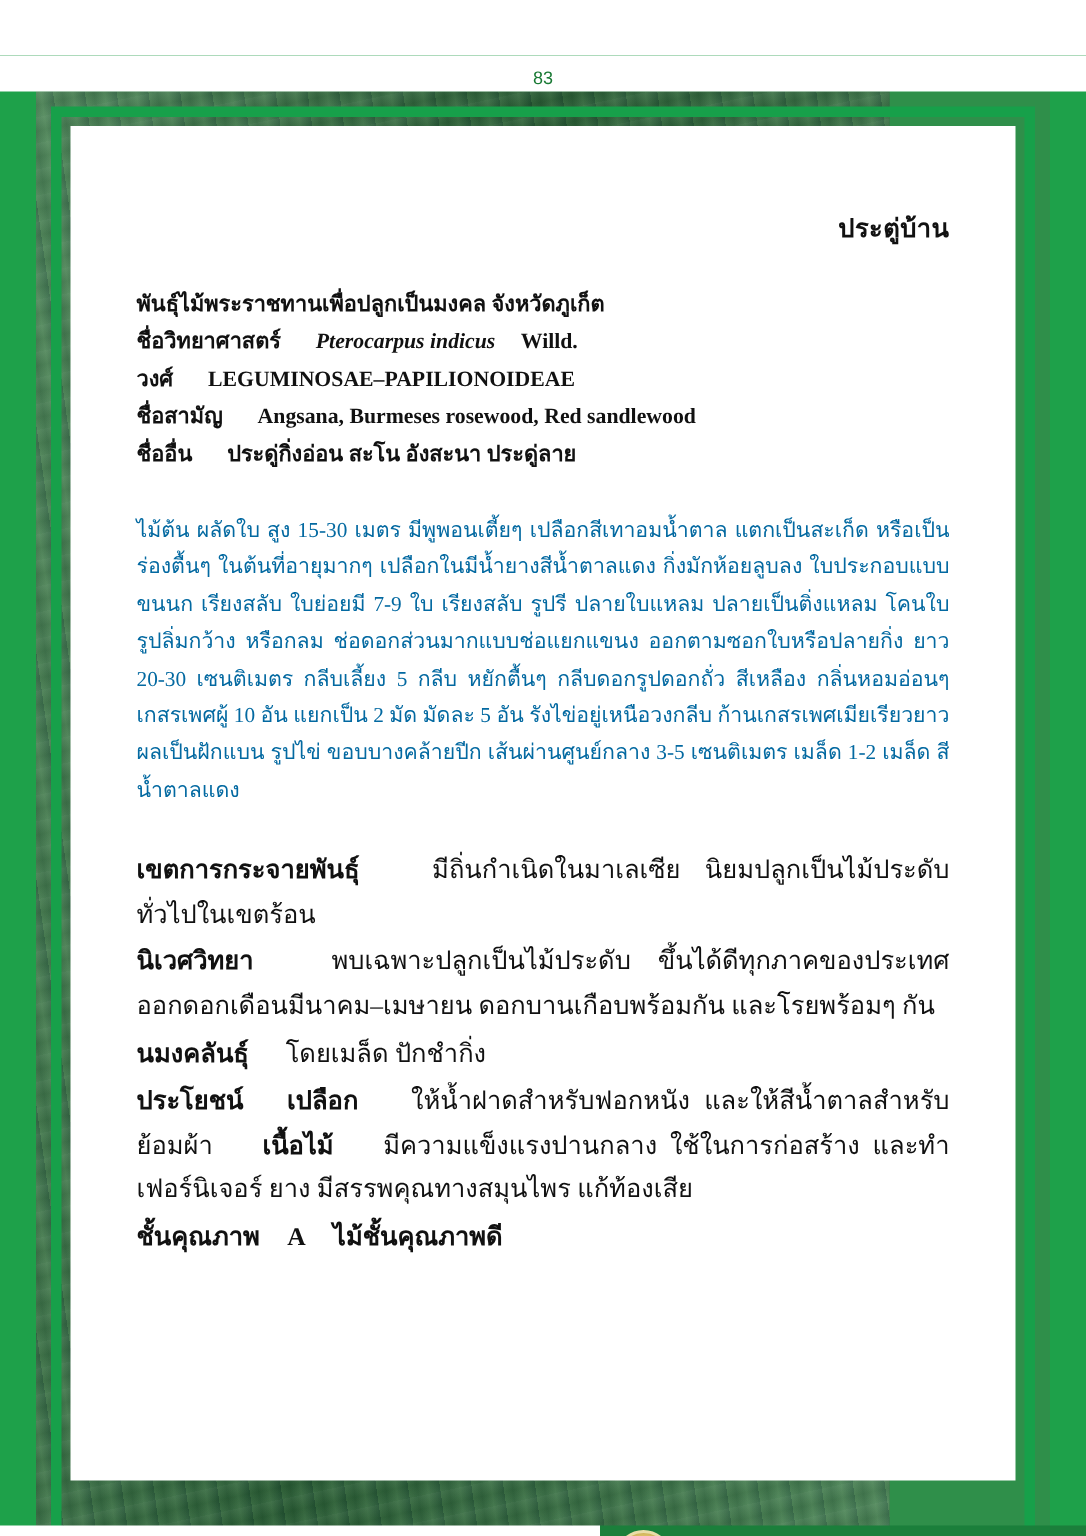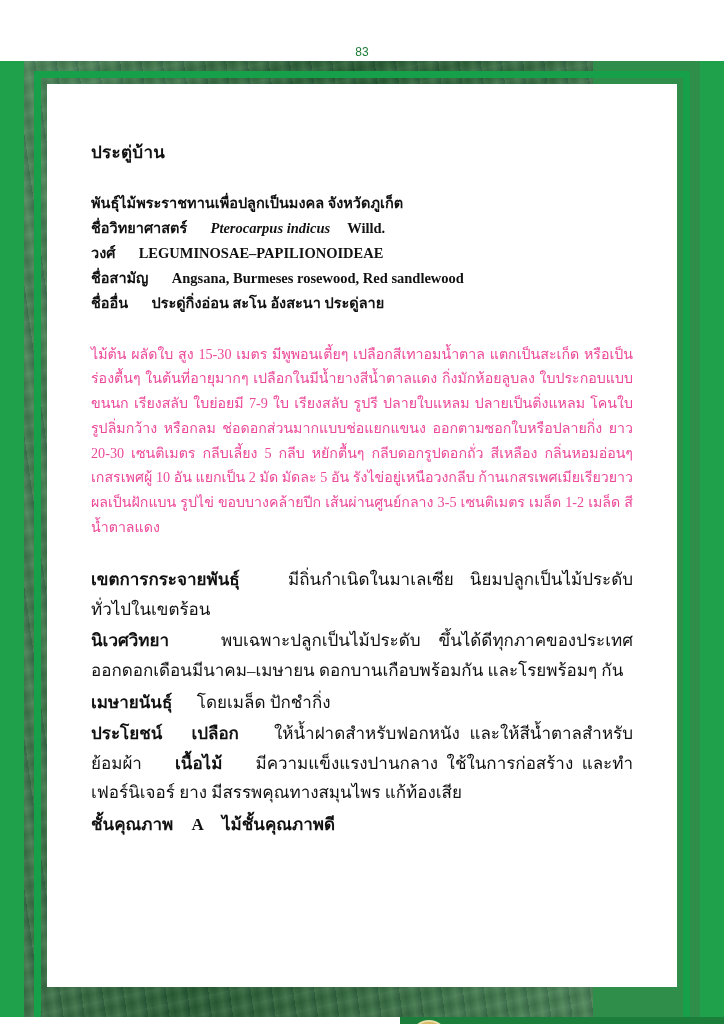--- a/index.html
+++ b/index.html
@@ -87,21 +87,21 @@
     top: 47px;
     width: 630px;
     height: 903px;
     background: #ffffff;
     box-sizing: border-box;
     padding: 44px 44px 30px 44px;
     z-index: 3;
   }
 
   .doc-title {
-    text-align: left;
+    text-align: right;
     font-size: 17px;
     font-weight: bold;
     color: #111111;
     margin: 10px 0 26px 0;
     letter-spacing: 0.3px;
   }
 
   .head-block {
     font-size: 14.5px;
     color: #111;
@@ -120,21 +120,21 @@
   .roman {
     font-family: "Liberation Serif", serif;
     text-align: center;
   }
   .gap-sm { display: inline-block; width: 10px; }
   .gap-md { display: inline-block; width: 16px; }
 
   .body-block {
     margin-top: 26px;
     font-size: 14.2px;
-    color: #ec4899;
+    color: #0369a1;
     line-height: 1.74;
     text-align: justify;
     text-justify: inter-word;
   }
 
   .section-block {
     margin-top: 26px;
     font-size: 17px;
     color: #111;
     line-height: 1.74;
@@ -272,21 +272,21 @@
         <span>มีถิ่นกำเนิดในมาเลเซีย นิยมปลูกเป็นไม้ประดับทั่วไปในเขตร้อน</span>
       </p>
 
       <p class="para-justify">
         <span class="label-bold">นิเวศวิทยา</span>
         <span class="gap-md"></span>
         <span>พบเฉพาะปลูกเป็นไม้ประดับ ขึ้นได้ดีทุกภาคของประเทศ ออกดอกเดือนมีนาคม–เมษายน ดอกบานเกือบพร้อมกัน และโรยพร้อมๆ กัน</span>
       </p>
 
       <p class="para-justify">
-        <span class="label-bold">เมษายนันธุ์</span>
+        <span class="label-bold">นมงคลันธุ์</span>
         <span class="gap-md"></span>
         <span>โดยเมล็ด ปักชำกิ่ง</span>
       </p>
 
       <p class="para-justify">
         <span class="label-bold">ประโยชน์</span>
         <span class="gap-sm"></span>
         <span class="label-bold">เปลือก</span>
         <span class="gap-md"></span>
         <span>ให้น้ำฝาดสำหรับฟอกหนัง และให้สีน้ำตาลสำหรับย้อมผ้า</span>

